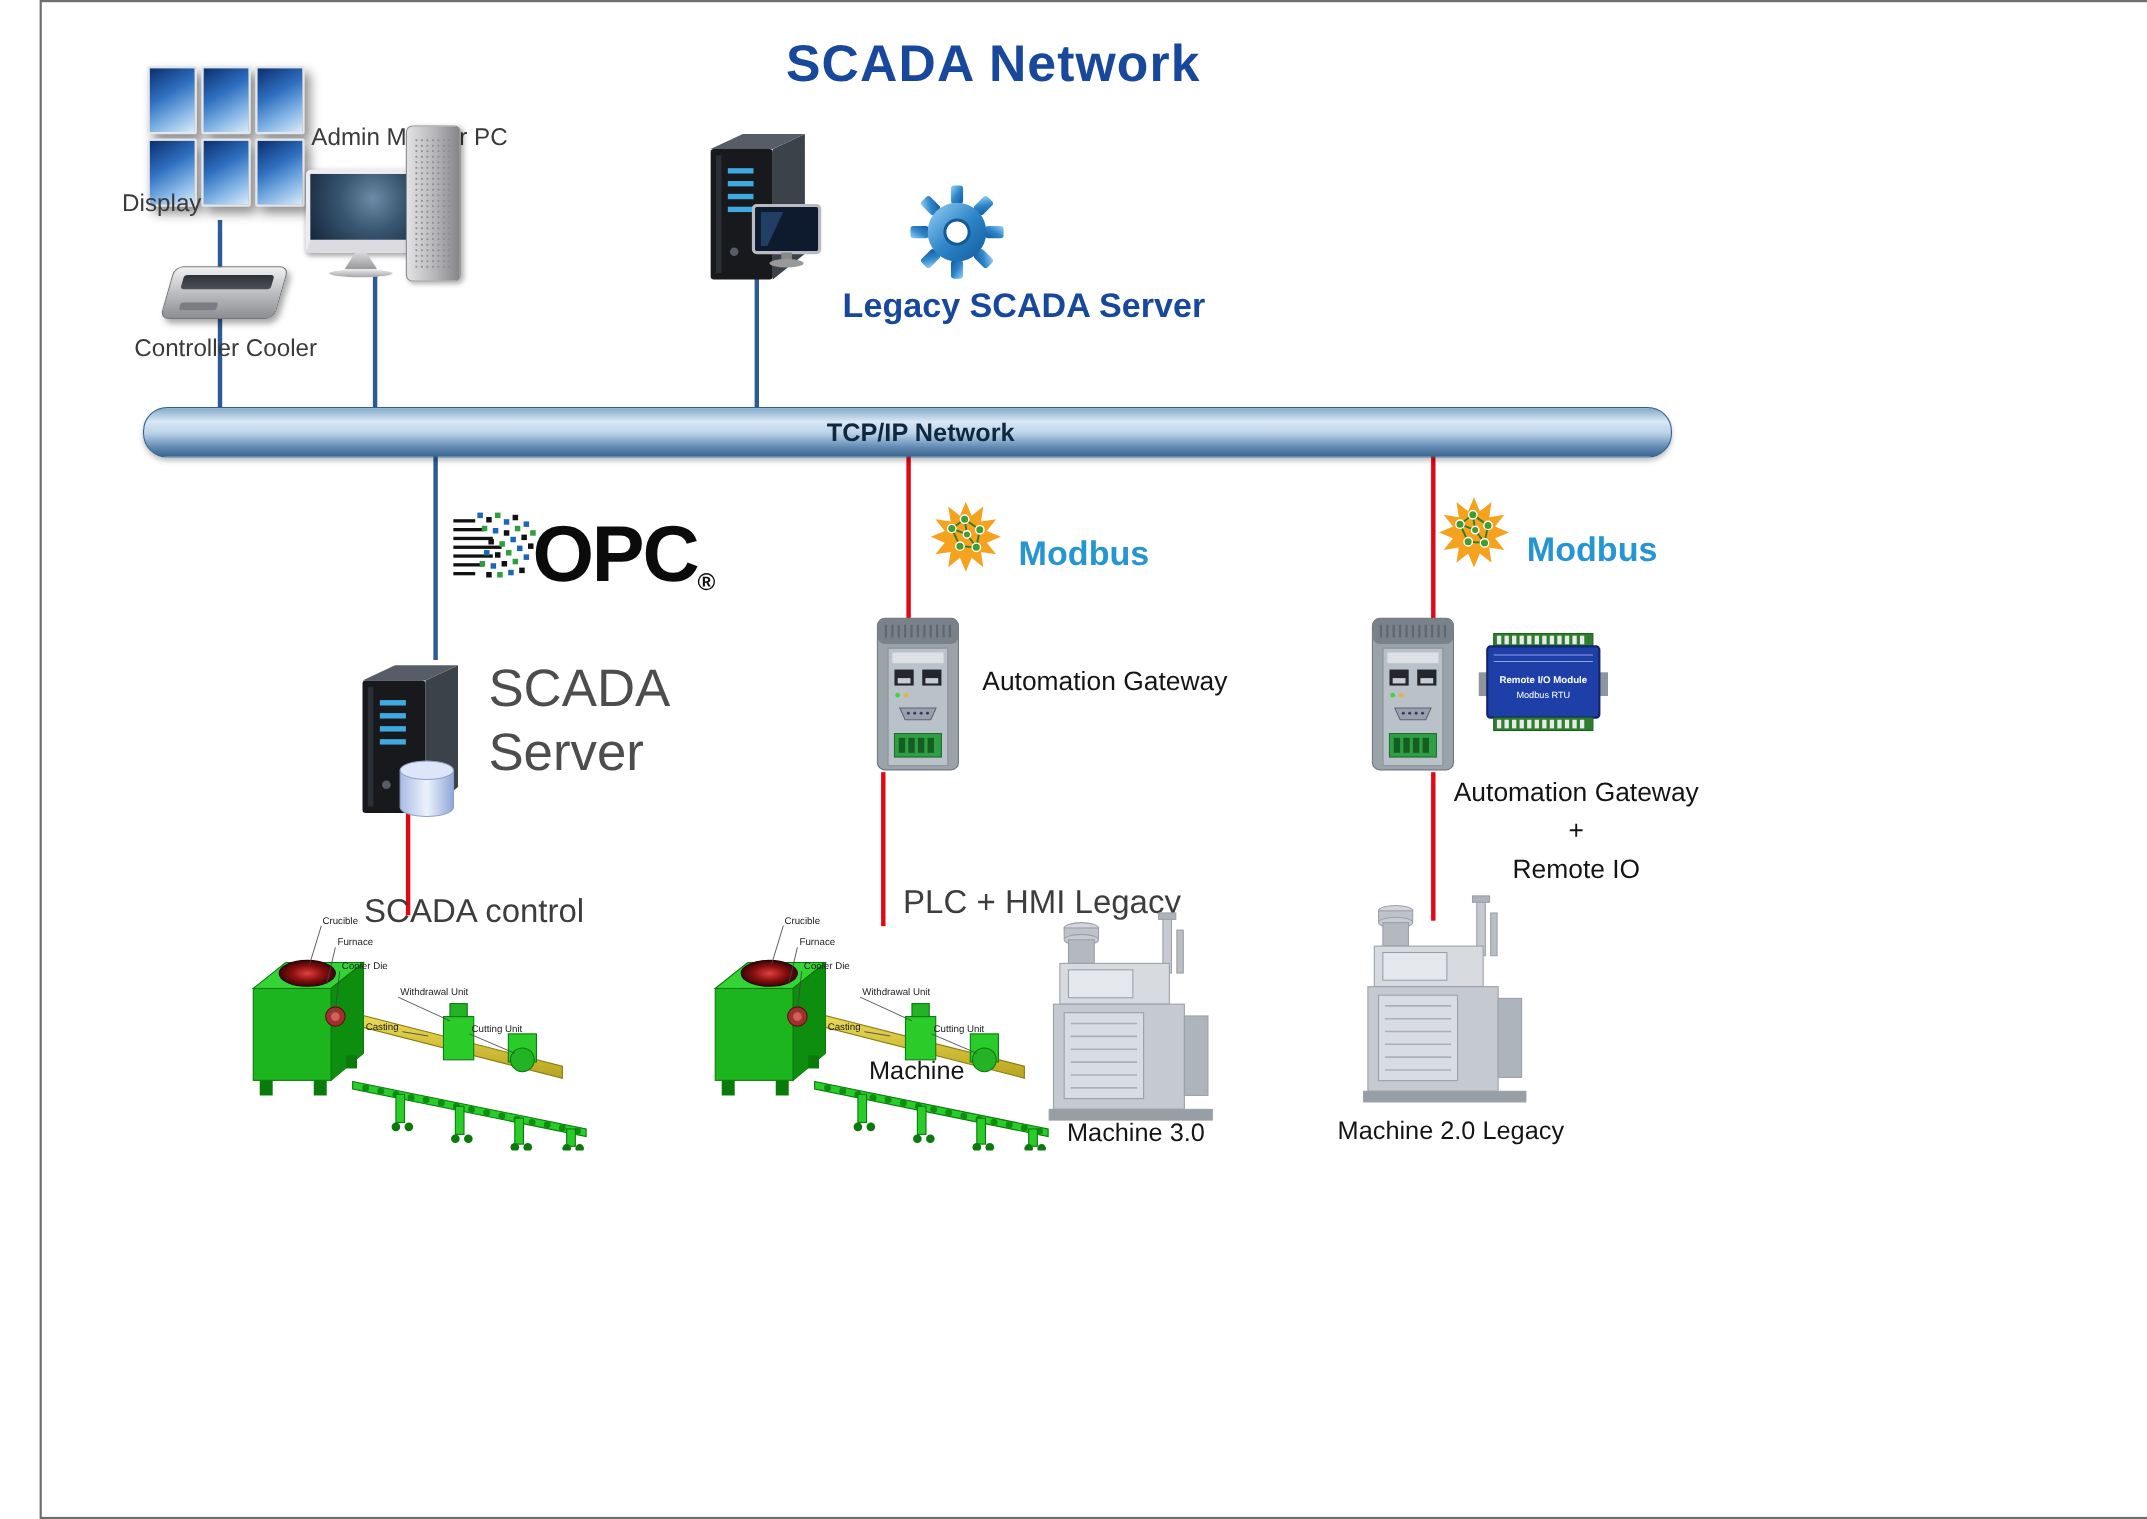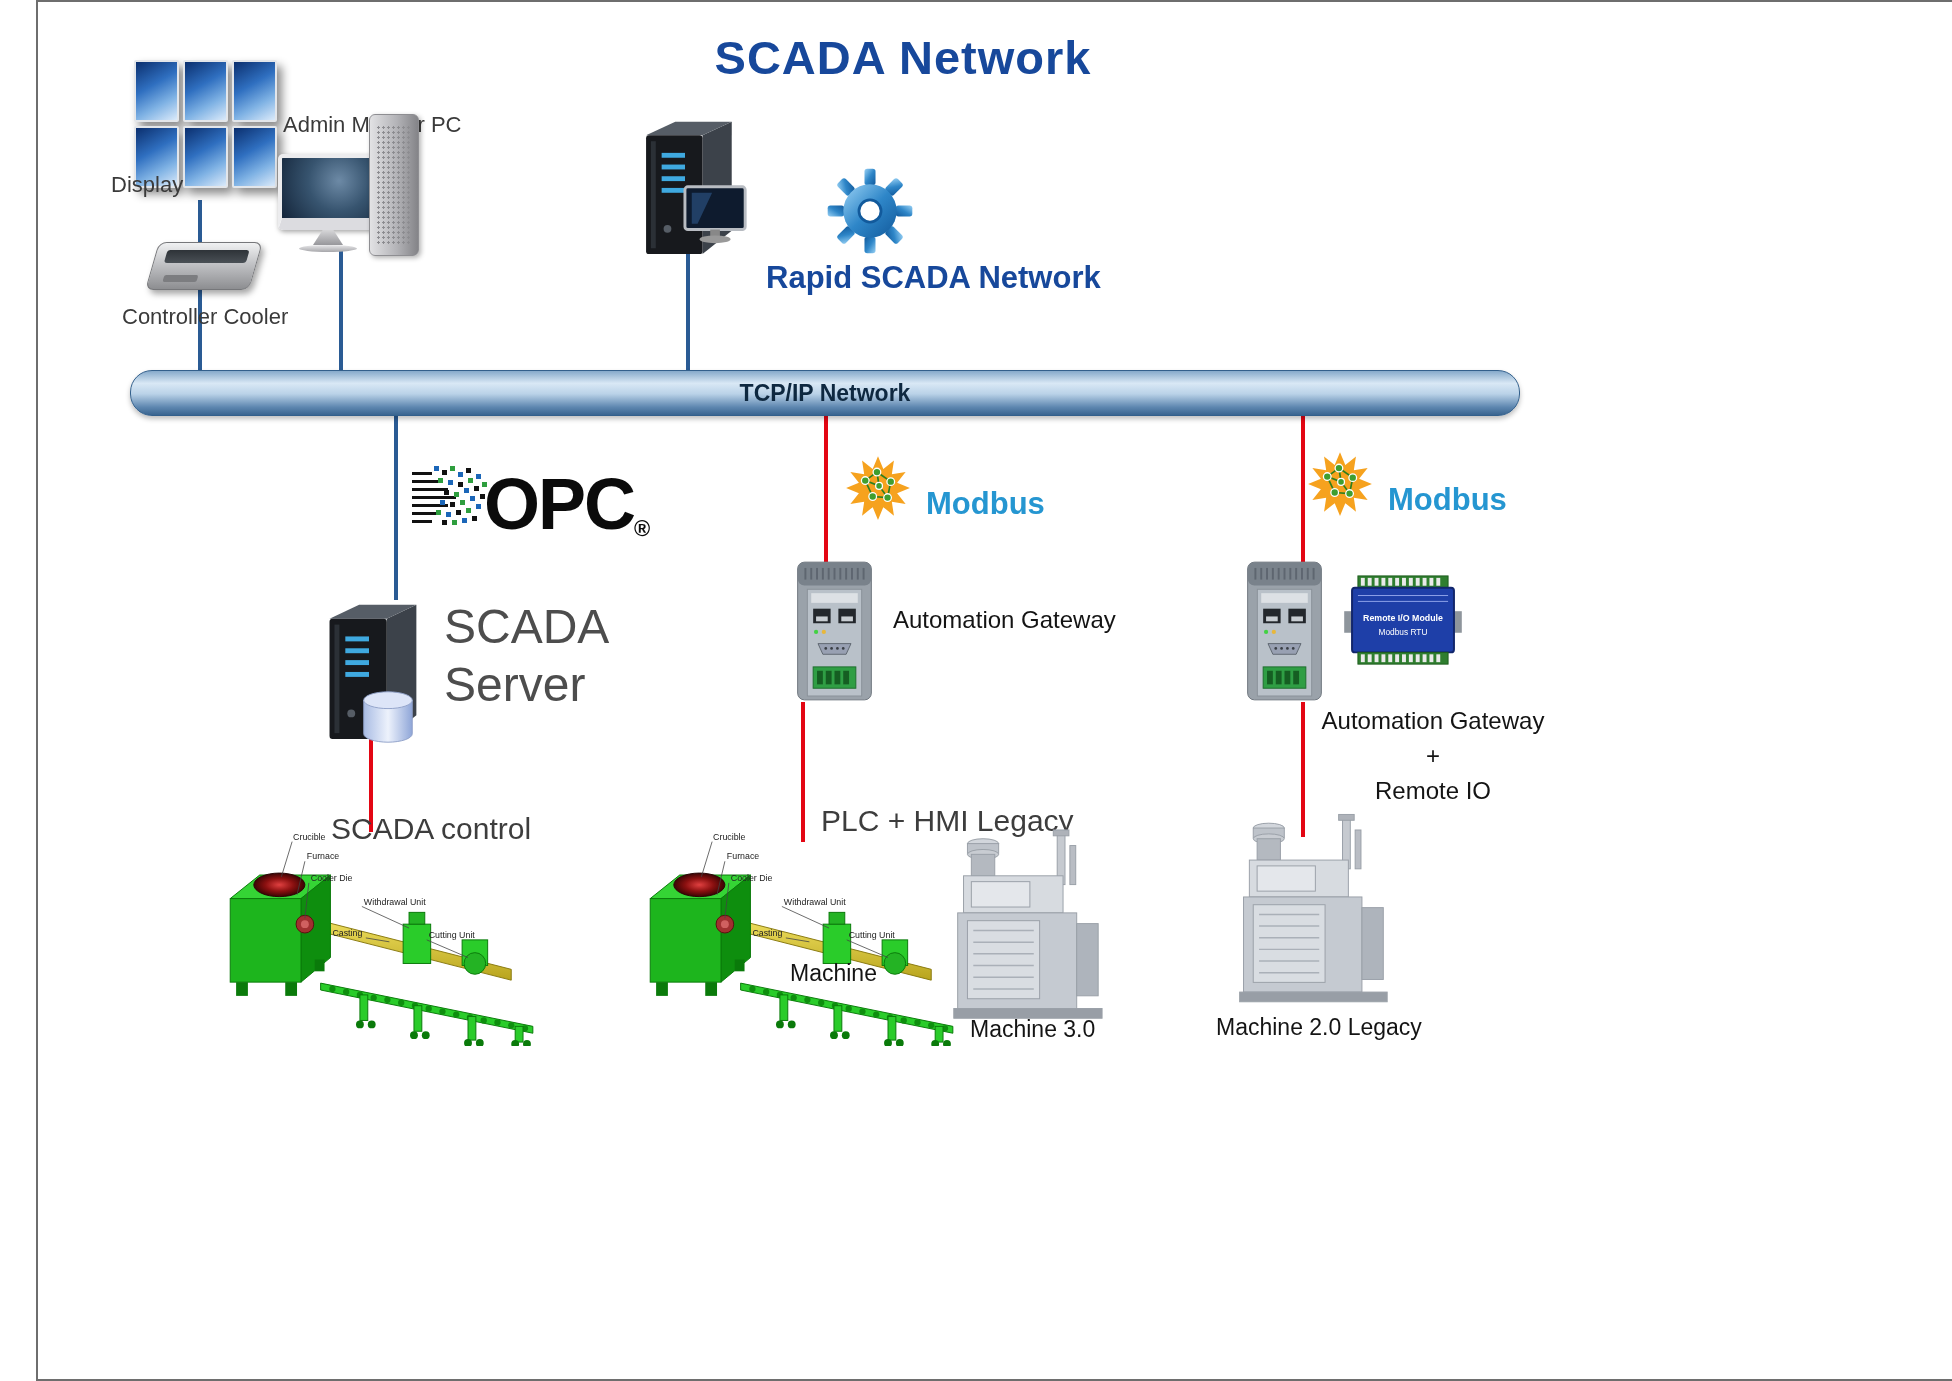--- a/index.html
+++ b/index.html
@@ -7,21 +7,21 @@
           box-sizing:border-box;font-family:"Liberation Sans",sans-serif;overflow:hidden;margin-left:36px;}
   .abs{position:absolute;}
   .title{position:absolute;top:28px;left:0;width:1730px;text-align:center;font-size:47px;font-weight:bold;
          color:#17489B;letter-spacing:1px;}
   .vline{position:absolute;width:4px;background:#2A5B94;}
   .vline.red{background:#E30613;}
   .bus{position:absolute;left:92px;top:368px;width:1388px;height:44px;border-radius:22px;
        background:linear-gradient(180deg,#86AACB 0%,#D9E8F5 28%,#BAD2E8 52%,#5E87B0 82%,#3A6590 100%);
        border:1px solid #33608C;box-shadow:0 3px 5px rgba(0,0,0,.25);}
   .bus-label{position:absolute;width:100%;top:50%;transform:translateY(-50%);text-align:center;
-             font-size:23px;font-weight:bold;color:#0E2840;}
+             font-size:23px;font-weight:bold;color:#0E2840;padding-left:12px;}
   .lbl{position:absolute;color:#2e2e2e;}
   .lbl.small{font-size:22px;color:#3a3a3a;}
   .lbl.node{font-size:24px;color:#141414;}
   .lbl.big-blue{font-size:31px;font-weight:bold;color:#17489B;}
   .lbl.control{font-size:30px;color:#3d3d3d;}
   .lbl.machine{font-size:23px;color:#141414;}
   .scada-server-label{font-size:48px;color:#4d4d4d;line-height:1.2;}
   .right-gw-label{width:224px;text-align:center;font-size:24px;color:#141414;line-height:1.45;}
 
   
@@ -154,21 +154,21 @@
       <rect x="44" y="4" width="12" height="18" rx="3" transform="rotate(90 50 50)"></rect>
       <rect x="44" y="4" width="12" height="18" rx="3" transform="rotate(135 50 50)"></rect>
       <rect x="44" y="4" width="12" height="18" rx="3" transform="rotate(180 50 50)"></rect>
       <rect x="44" y="4" width="12" height="18" rx="3" transform="rotate(225 50 50)"></rect>
       <rect x="44" y="4" width="12" height="18" rx="3" transform="rotate(270 50 50)"></rect>
       <rect x="44" y="4" width="12" height="18" rx="3" transform="rotate(315 50 50)"></rect>
       <circle cx="50" cy="50" r="29"></circle>
     </g>
     <circle cx="50" cy="50" r="12" fill="#ffffff" stroke="#125A9C" stroke-width="3"></circle>
   </svg>
-  <div class="lbl big-blue" style="left:728px;top:258px">Rapid SCADA Network</div>
+  <div class="lbl big-blue" style="left:728px;top:258px">Legacy SCADA Server</div>
 
   <div class="bus">
     <div class="bus-label">TCP/IP Network</div>
   </div>
 
   <div class="opc abs" style="left:374px;top:456px">
     <svg width="80" height="84" viewBox="0 0 80 84">
       <g fill="#111111">
         <rect x="0" y="14" width="20" height="3"></rect>
           <rect x="0" y="22" width="28" height="3"></rect>

